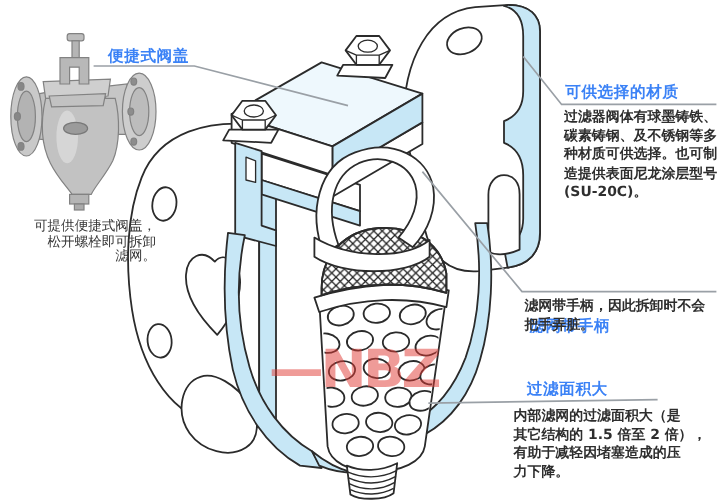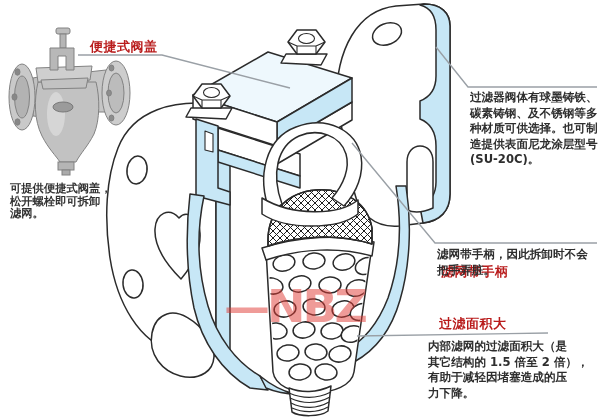--- a/index.html
+++ b/index.html
@@ -1,23 +1,23 @@
 <!DOCTYPE html>
 <html><head>
 <meta charset="utf-8">
 <style>
   html,body{margin:0;padding:0;background:#fff;}
   .stage{position:relative;width:600px;height:418px;background:#fff;overflow:hidden;
          font-family:"DejaVu Sans","Liberation Sans",sans-serif;}
   .stage svg{position:absolute;left:0;top:0;}
-  .co-title{position:absolute;font-size:13px;font-weight:bold;color:#b91c1c;letter-spacing:.5px;white-space:nowrap;z-index:10;}
+  .co-title{position:absolute;font-size:13px;font-weight:bold;color:#3b82f6;letter-spacing:.5px;white-space:nowrap;z-index:10;}
   .co-body{position:absolute;font-size:11.6px;line-height:15.5px;font-weight:bold;color:#2e2e2e;
            white-space:pre-line;z-index:10;width:178px;}
-  .caption{position:absolute;left:10px;top:183px;font-size:11.3px;line-height:12.6px;font-weight:bold;
-           color:#333;white-space:pre-line;z-index:10;width:120px;}
+  .caption{position:absolute;left:10px;top:183px;font-size:11.3px;line-height:12.6px;font-weight:normal;
+           color:#333;white-space:pre-line;z-index:10;width:120px;text-align:right;}
   .watermark{position:absolute;left:224px;top:280px;font-size:46px;font-weight:bold;color:#e03a34;
              opacity:.5;letter-spacing:-3px;z-index:5;transform:scaleY(.95);white-space:nowrap;}
 </style>
 </head>
 <body>
 
 <div class="stage">
 
   <svg width="600" height="418" viewBox="0 0 600 418">
     <defs>
@@ -147,20 +147,21 @@
   </svg>
 
   <div class="watermark">—NBZ</div>
 
   <div class="caption">可提供便捷式阀盖，
 松开螺栓即可拆卸
 滤网。</div>
 
   <div class="co-title" style="left:90px;top:38px;">便捷式阀盖</div>
 
+  <div class="co-title" style="left:471px;top:68px;">可供选择的材质</div>
   <div class="co-body" style="left:470px;top:90px;">过滤器阀体有球墨铸铁、
 碳素铸钢、及不锈钢等多
 种材质可供选择。也可制
 造提供表面尼龙涂层型号
 (SU-20C)。</div>
 
   <div class="co-title" style="left:441px;top:225px;margin-top:38px;">滤网带手柄</div>
   <div class="co-body" style="left:437px;top:247px;">滤网带手柄，因此拆卸时不会
 把手弄脏。</div>
 

